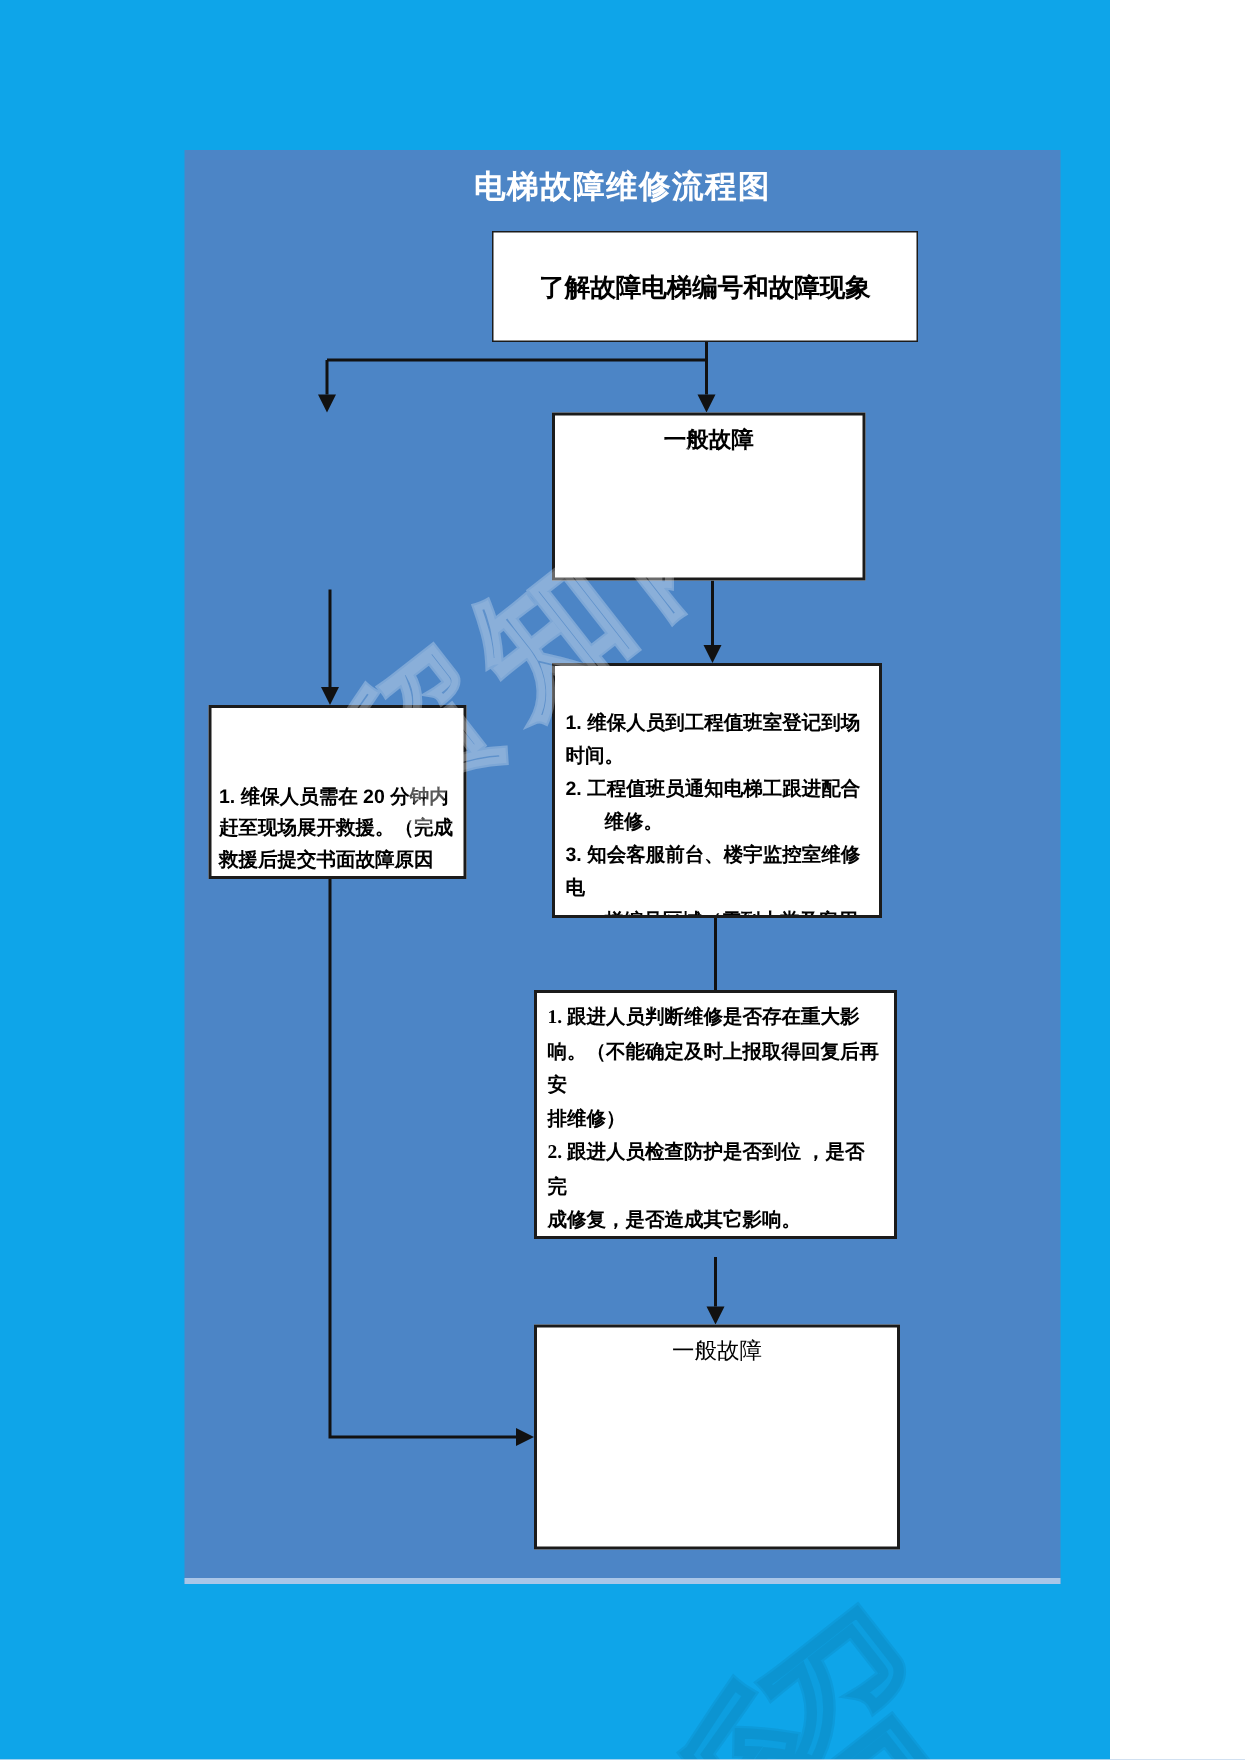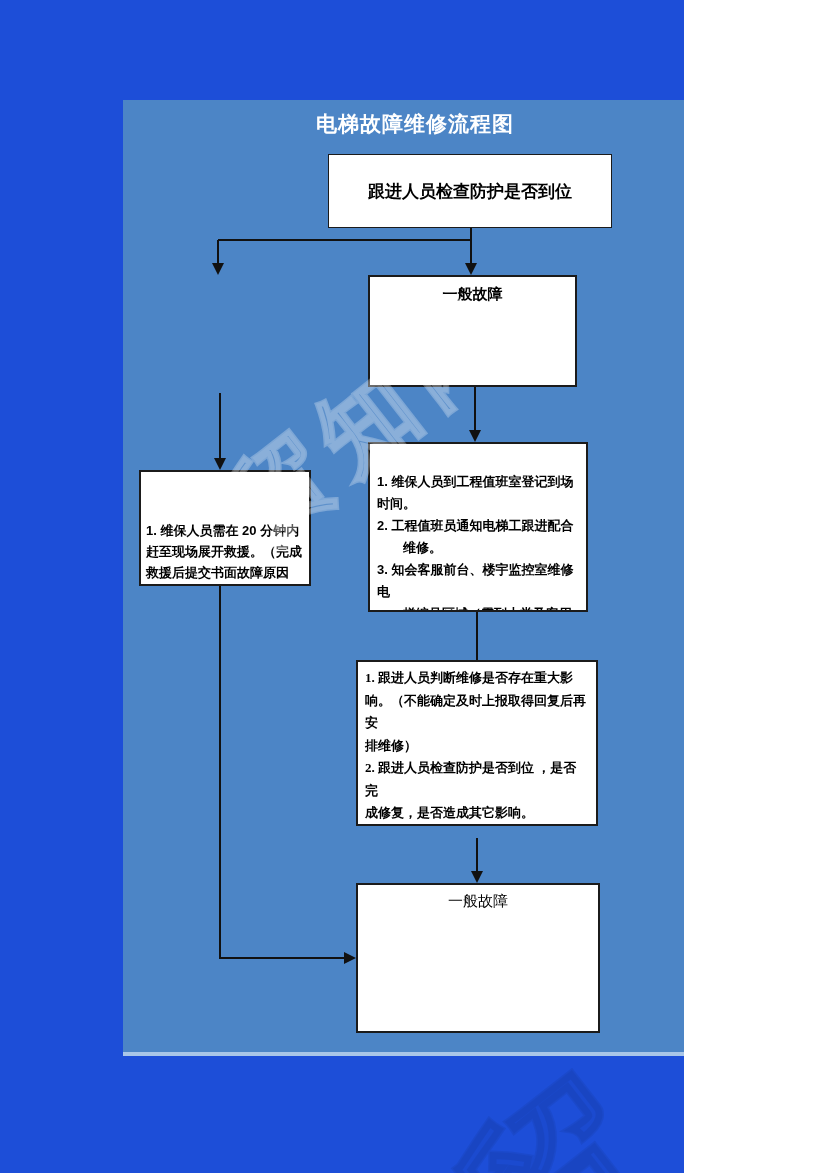--- a/index.html
+++ b/index.html
@@ -9,23 +9,23 @@
     --box_fill: #ffffff;
     --box_border: #1b1b1b;
     --title_text: #ffffff;
     --body_text: #000000;
   }
   * { margin: 0; padding: 0; box-sizing: border-box; }
   html, body { background: #ffffff; }
   body { font-family: "Liberation Sans", sans-serif; }
   .page {
     position: relative;
-    width: 684px;
+    width: 740px;
     height: 1173px;
-    background: #1d4ed8;
+    background: #0ea5e9;
     overflow: hidden;
     padding-left: 16px;
   }
   .canvas {
     position: absolute;
     left: 123px;
     top: 100px;
     width: 584px;
     height: 956px;
     background: var(--canvas);
@@ -144,21 +144,21 @@
       <polygon points="95,175 89,163 101,163" fill="var(--line)"></polygon>
       <polygon points="348,175 342,163 354,163" fill="var(--line)"></polygon>
       <polygon points="97,370 91,358 103,358" fill="var(--line)"></polygon>
       <polygon points="352,342 346,330 358,330" fill="var(--line)"></polygon>
       <polygon points="354,572 348,560 360,560" fill="var(--line)"></polygon>
       <polygon points="354,783 348,771 360,771" fill="var(--line)"></polygon>
       <polygon points="233,858 221,852 221,864" fill="var(--line)"></polygon>
     </svg>
 
     <div class="node node-start">
-      <span>跟进人员检查防护是否到位</span>
+      <span>了解故障电梯编号和故障现象</span>
     </div>
 
 
     <div class="node node-general">
       <div class="heading">一般故障</div>
     </div>
 
     <div class="node node-rescue">
       <div class="body">1. 维保人员需在 20 分钟内
 赶至现场展开救援。（完成

